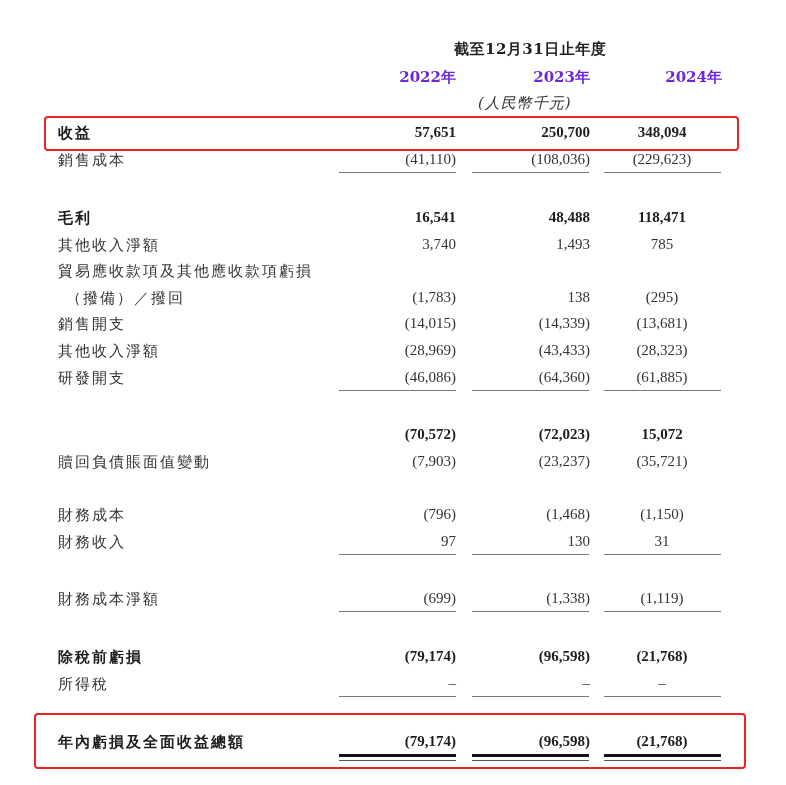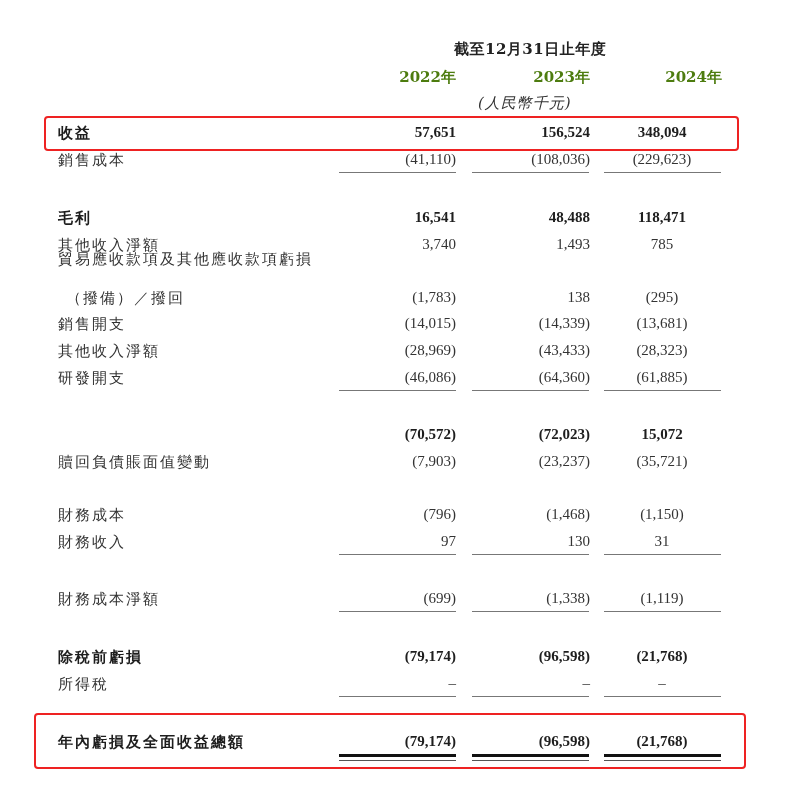--- a/index.html
+++ b/index.html
@@ -1,20 +1,20 @@
 <!DOCTYPE html>
 <html><head>
   <meta charset="utf-8">
   <style>
     html, body { margin: 0; padding: 0; background: #ffffff; }
     body { width: 786px; height: 785px; position: relative; overflow: hidden;
       font-family: "DejaVu Serif", "Liberation Serif", serif; color: #2a2a2a; }
     .abs { position: absolute; margin-top: 22px; }
     .hdr-period { left: 454px; top: 18px; font-size: 15px; font-weight: bold; letter-spacing: 0.5px; color: #222; }
-    .hdr-year { top: 46px; font-size: 15px; font-weight: bold; color: #4d7c0f; width: 120px; text-align: right; }
+    .hdr-year { top: 46px; font-size: 15px; font-weight: bold; color: #6d28d9; width: 120px; text-align: right; }
     .hdr-unit { left: 478px; top: 72px; font-size: 15px; font-style: italic; color: #333; letter-spacing: 1px; }
     .row { position: absolute; left: 0; width: 650px; height: 24px; }
     .label { position: absolute; left: 58px; top: 0; font-size: 15px; letter-spacing: 2px; white-space: nowrap; color: #333; }
     .label.indent { left: 66px; }
     .val { position: absolute; top: 0; width: 120px; text-align: right; font-size: 15px;
       font-family: "Liberation Serif", "DejaVu Serif", serif; color: #333; }
     .val.c1 { left: 336px; } .val.c2 { left: 470px; } .val.c3 { left: 602px; text-align: center; }
     .bold .label, .bold .val { font-weight: bold; color: #1e1e1e; }
     .rule { position: absolute; height: 1px; background: #777; }
     .r1 { left: 339px; width: 117px; } .r2 { left: 472px; width: 117px; } .r3 { left: 604px; width: 117px; }
@@ -30,21 +30,21 @@
 <div class="abs hdr-year" style="left:470px;">2023年</div>
 <div class="abs hdr-year" style="left:602px;">2024年</div>
 <div class="abs hdr-unit">(人民幣千元)</div>
 
 <div class="redbox" style="left:44px; top:116px; width:695px; height:35px;"></div>
 <div class="redbox" style="left:34px; top:713px; width:712px; height:56px;"></div>
 
 <div class="row bold" style="top:124px;">
   <span class="label">收益</span>
   <span class="val c1">57,651</span>
-  <span class="val c2">156,524</span>
+  <span class="val c2">250,700</span>
   <span class="val c3">348,094</span>
 </div>
 
 <div class="row" style="top:151px;">
   <span class="label">銷售成本</span>
   <span class="val c1">(41,110)</span>
   <span class="val c2">(108,036)</span>
   <span class="val c3">(229,623)</span>
 </div>
 <div class="rule r1" style="top:172px;"></div>
@@ -58,21 +58,21 @@
   <span class="val c3">118,471</span>
 </div>
 
 <div class="row" style="top:236px;">
   <span class="label">其他收入淨額</span>
   <span class="val c1">3,740</span>
   <span class="val c2">1,493</span>
   <span class="val c3">785</span>
 </div>
 
-<div class="row" style="top:250px;">
+<div class="row" style="top:262px;">
   <span class="label">貿易應收款項及其他應收款項虧損</span>
 </div>
 
 <div class="row" style="top:289px;">
   <span class="label indent">（撥備）／撥回</span>
   <span class="val c1">(1,783)</span>
   <span class="val c2">138</span>
   <span class="val c3">(295)</span>
 </div>
 

